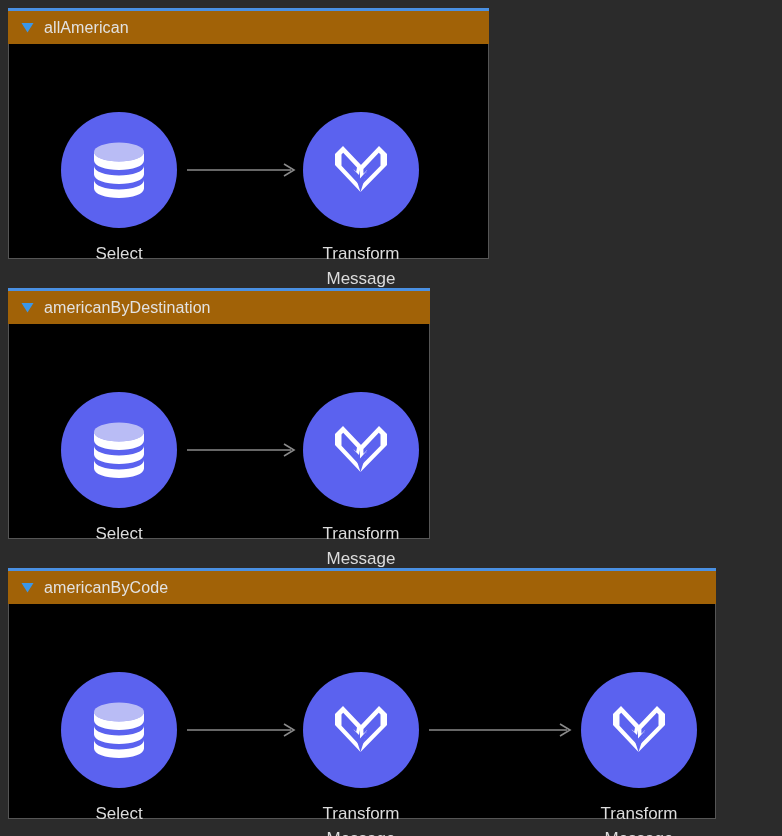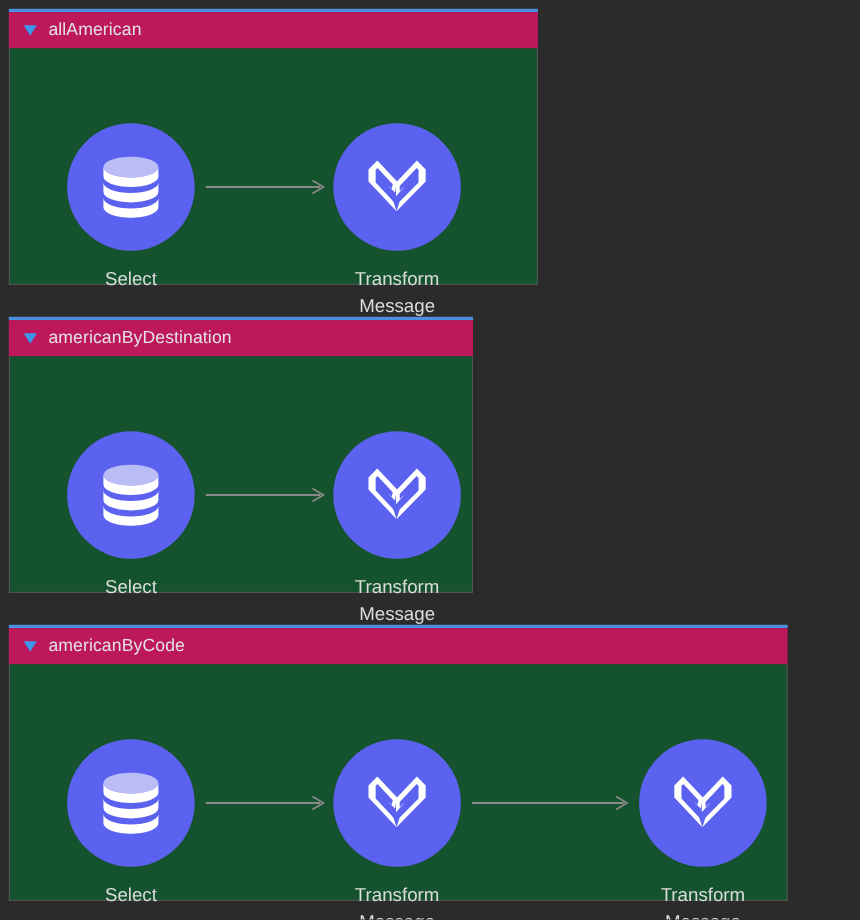--- a/index.html
+++ b/index.html
@@ -29,21 +29,21 @@
     box-sizing: border-box;
     background: #2d2d2d;
   }
   .flow-panel .accent-bar {
     height: 3px;
     width: 100%;
     background: #4a90e2;
   }
   .flow-panel .panel-header {
     height: 33px;
-    background: #be185d;
+    background: #a16207;
     display: flex;
     align-items: center;
     padding-left: 12px;
     box-sizing: border-box;
     text-align: center;
   }
   .collapse-toggle {
     width: 14px;
     height: 14px;
     margin-right: 10px;
@@ -58,21 +58,21 @@
     color: #e2e2e2;
     letter-spacing: 0.1px;
     white-space: nowrap;
   }
 
   .panel-body {
     position: relative;
     border: 1px solid #555555;
     border-top: none;
     box-sizing: border-box;
-    background: #14532d;
+    background: #000000;
     width: 100%;
   }
 
   
   .node {
     position: absolute;
     width: 150px;
     text-align: center;
     transform: translateX(-50%);
   }

